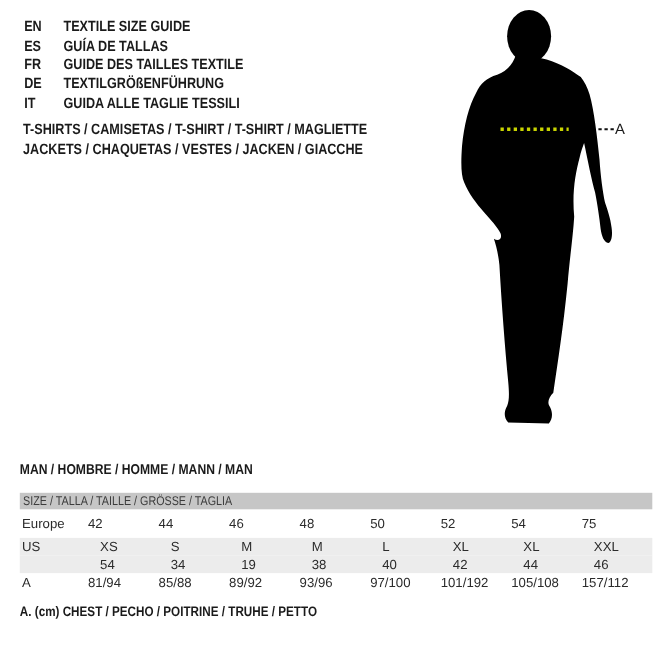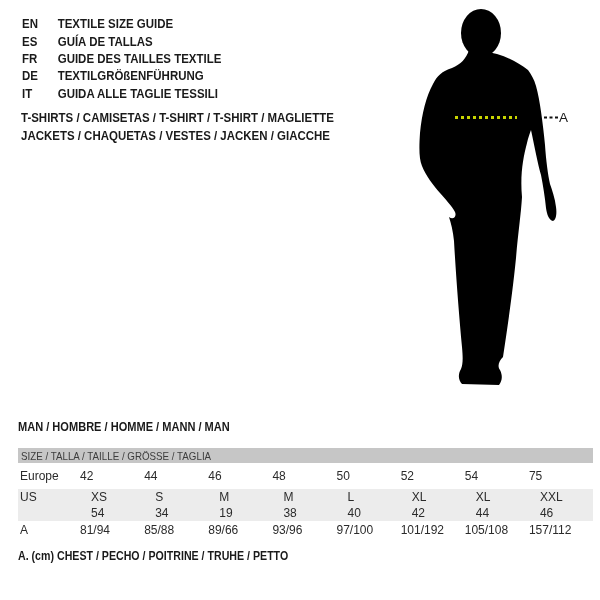--- a/index.html
+++ b/index.html
@@ -148,21 +148,21 @@
     <span class="tbl-cell">40</span>
     <span class="tbl-cell">42</span>
     <span class="tbl-cell">44</span>
     <span class="tbl-cell">46</span>
   </div>
 
   <div class="tbl-grid tbl-row-a">
     <span class="tbl-label">A</span>
     <span class="tbl-cell">81/94</span>
     <span class="tbl-cell">85/88</span>
-    <span class="tbl-cell">89/66</span>
+    <span class="tbl-cell">89/92</span>
     <span class="tbl-cell">93/96</span>
     <span class="tbl-cell">97/100</span>
     <span class="tbl-cell">101/192</span>
     <span class="tbl-cell">105/108</span>
     <span class="tbl-cell">157/112</span>
   </div>
 </div>
 
 <div class="abs footnote cond">A. (cm) CHEST / PECHO / POITRINE / TRUHE / PETTO</div>
 

